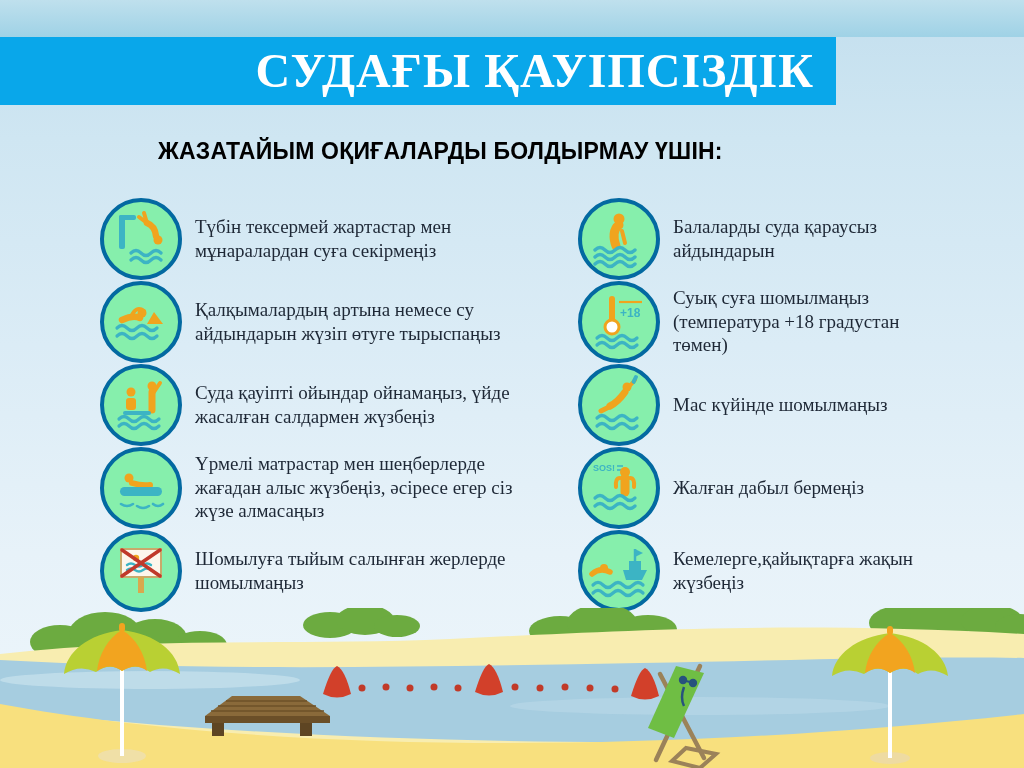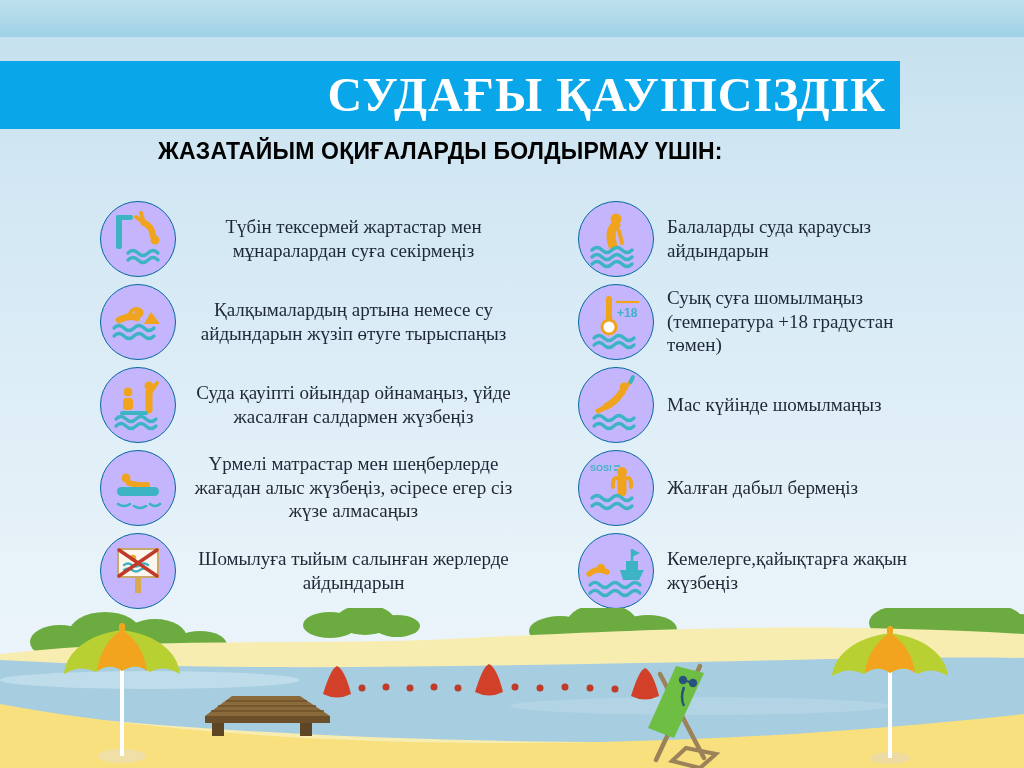--- a/index.html
+++ b/index.html
@@ -3,32 +3,32 @@
 <meta charset="utf-8">
 <style>
   html,body{margin:0;padding:0;}
   body{
     width:1024px;height:768px;position:relative;overflow:hidden;
     font-family:"Liberation Serif",serif;
     background:linear-gradient(180deg,#c3dfee 0%,#cfe6f2 18%,#dbecf6 45%,#e7f2f9 72%,#eef6fb 100%);
   }
   .top-strip{position:absolute;top:0;left:0;width:1024px;height:37px;
     background:linear-gradient(180deg,#bfe0ed,#9fd2e6);}
-  .banner{position:absolute;top:37px;left:0;width:900px;height:68px;background:#09A7EA;
-    display:flex;align-items:center;justify-content:flex-end;box-sizing:border-box;padding-right:14px;margin-top:24px;}
+  .banner{position:absolute;top:37px;left:0;width:836px;height:68px;background:#09A7EA;
+    display:flex;align-items:center;justify-content:flex-end;box-sizing:border-box;padding-right:22px;}
   .banner h1{margin:0;font-family:"Liberation Serif",serif;font-weight:700;font-size:48px;
     line-height:1;color:#ffffff;letter-spacing:1px;}
   .subtitle{position:absolute;left:158px;top:138px;font-family:"Liberation Sans",sans-serif;
     font-weight:700;font-size:23px;color:#000000;letter-spacing:.2px;}
   .col{position:absolute;top:197px;}
-  .col-left{left:100px;width:418px;text-align:center;}
+  .col-left{left:100px;width:418px;}
   .col-right{left:578px;width:352px;}
   .item{height:83px;display:flex;align-items:center;}
-  .badge{flex:0 0 auto;width:74px;height:74px;margin-right:13px;border:1px solid #0369a1;
-    border-radius:50%;background:#c4b5fd;display:flex;align-items:center;justify-content:center;}
+  .badge{flex:0 0 auto;width:74px;height:74px;margin-right:13px;border:4px solid #0369a1;
+    border-radius:50%;background:#86efac;display:flex;align-items:center;justify-content:center;}
   .badge svg{display:block;}
   .item p{margin:0;font-size:19px;line-height:1.26;color:#1e2836;}
   .scene{position:absolute;left:0;bottom:0;width:1024px;height:160px;}
 </style>
 </head>
 <body>
 
 <div class="top-strip"></div>
 
 <div class="banner">
@@ -100,21 +100,21 @@
     <span class="badge">
       <svg width="64" height="64" viewBox="0 0 64 64">
         <rect x="12" y="10" width="40" height="28" fill="#fdf6ec" stroke="#c9a96b" stroke-width="2"></rect>
         <circle cx="27" cy="19" r="3.2" fill="#F0A41E"></circle>
         <path d="M18 26 q4 -3 8 0 t8 0 t8 0" stroke="#3CB4C4" stroke-width="2.4" fill="none" stroke-linecap="round"></path>
         <path d="M18 31 q4 -3 8 0 t8 0 t8 0" stroke="#3CB4C4" stroke-width="2.4" fill="none" stroke-linecap="round"></path>
         <path d="M13 11 L51 37 M51 11 L13 37" stroke="#C0392B" stroke-width="3.5" stroke-linecap="round"></path>
         <rect x="29" y="38" width="6" height="16" fill="#d8a94e"></rect>
       </svg>
     </span>
-    <p>Шомылуға тыйым салынған жерлерде айдындарын</p>
+    <p>Шомылуға тыйым салынған жерлерде шомылмаңыз</p>
   </div>
 
 </div>
 
 <div class="col col-right">
 
   <div class="item">
     <span class="badge">
       <svg width="64" height="64" viewBox="0 0 64 64">
         <circle cx="32" cy="12" r="5.5" fill="#F0A41E"></circle>

